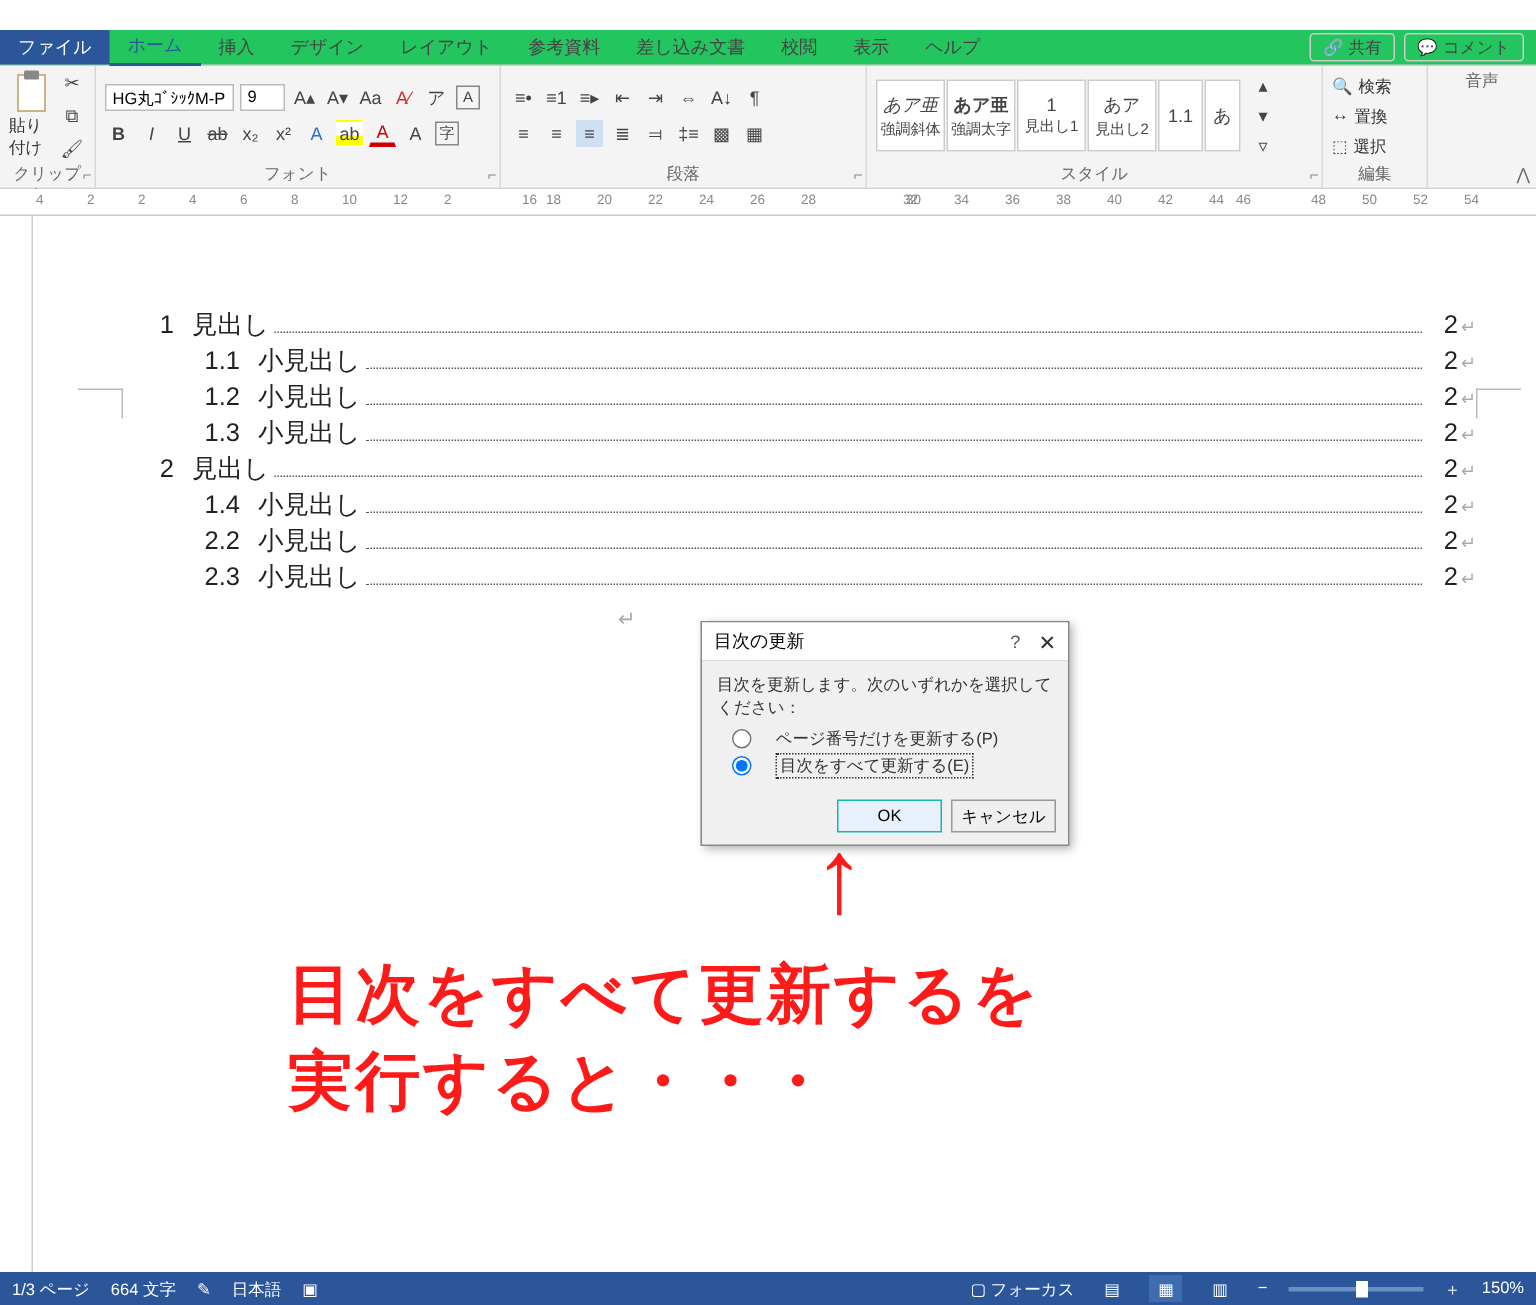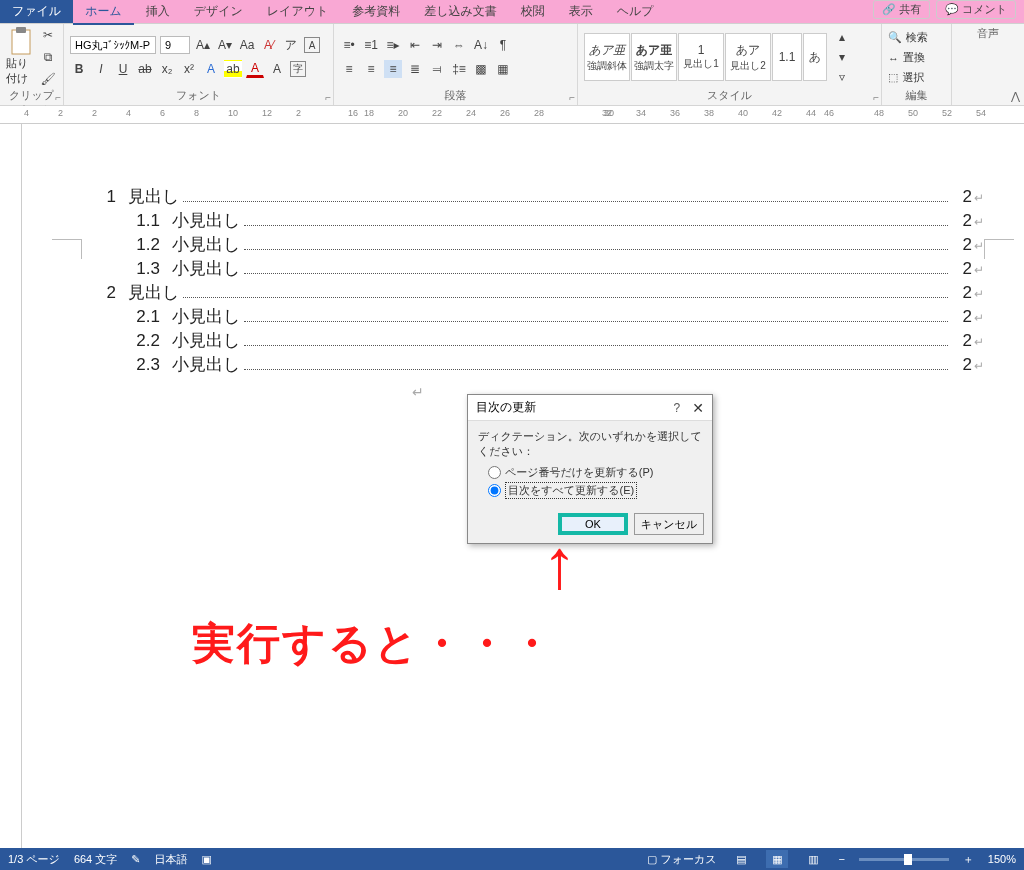--- a/index.html
+++ b/index.html
@@ -1,19 +1,19 @@
 <!DOCTYPE html>
 <html><head>
 <meta charset="utf-8">
 <style>
 * { margin: 0; padding: 0; box-sizing: border-box; font-family: "Yu Gothic UI", "Meiryo", sans-serif; }
 body { width: 1024px; height: 870px; background: #fff; overflow: hidden; font-size: 12px; position: relative; }
 
 
-.tabs { display: flex; align-items: flex-start; height: 24px; background: #f9a8d4; border-bottom: 1px solid #d0d0d0; }
+.tabs { display: flex; align-items: center; height: 24px; background: #22c55e; border-bottom: 1px solid #d0d0d0; margin-top: 20px; }
 .tab { padding: 3px 12px; font-size: 12px; color: #444; cursor: pointer; }
 .tab.file { background: #2b579a; color: #fff; }
 .tab.active { border-bottom: 2px solid #2b579a; color: #2b579a; }
 .tabs-right { margin-left: auto; display: flex; gap: 6px; padding-right: 8px; }
 .tabs-right .btn { border: 1px solid #ccc; border-radius: 3px; padding: 1px 8px; font-size: 11px; color: #444; }
 
 
 .ribbon { display: flex; height: 82px; background: #f4f4f4; border-bottom: 1px solid #d5d5d5; }
 .group { border-right: 1px solid #d8d8d8; display: flex; flex-direction: column; padding: 2px 6px 0 6px; position: relative; }
 .group-body { flex: 1; display: flex; align-items: flex-start; gap: 4px; }
@@ -62,25 +62,25 @@
 .para-mark { color: #aaa; font-size: 14px; margin-left: 330px; margin-top: 8px; font-family: serif; }
 
 
 .dialog { position: absolute; left: 445px; top: 270px; width: 246px; background: #f0f0f0; border: 1px solid #888; box-shadow: 2px 2px 6px rgba(0,0,0,.3); font-size: 12px; }
 .dlg-title { display: flex; align-items: center; padding: 4px 8px; background: #fff; border-bottom: 1px solid #ddd; }
 .dlg-title .t { flex: 1; }
 .dlg-title .q { margin-right: 12px; color: #555; }
 .dlg-title .x { color: #333; font-size: 14px; }
 .dlg-body { padding: 8px 10px; color: #333; font-size: 11px; }
 .dlg-body .msg { margin-bottom: 6px; }
-.dlg-body label { display: flex; align-items: center; gap: 4px; margin: 2px 0 2px 10px; }
+.dlg-body label { display: flex; align-items: center; gap: 16px; margin: 2px 0 2px 10px; }
 .dlg-body .sel { border: 1px dotted #333; padding: 0 2px; }
 .dlg-foot { display: flex; justify-content: flex-end; gap: 6px; padding: 4px 8px 8px; }
 .dlg-foot button { width: 70px; height: 22px; font-size: 11px; background: #efefef; border: 1px solid #999; }
-.dlg-foot button.primary { border: 4px solid #14b8a6; background: #e8f0fb; }
+.dlg-foot button.primary { border: 1px solid #14b8a6; background: #e8f0fb; }
 
 
 .arrow { position: absolute; left: 520px; top: 400px; color: #ff1a1a; font-size: 70px; font-weight: bold; }
 .anno { position: absolute; left: 170px; top: 490px; color: #ff1a1a; font-size: 43px; font-weight: 600; line-height: 1.35; letter-spacing: 2px; }
 
 
 .status { position: absolute; left: 0; right: 0; bottom: 0; height: 22px; background: #2b579a; color: #fff; display: flex; align-items: center; font-size: 11px; padding: 0 8px; gap: 14px; }
 .status .spacer { flex: 1; }
 .status .vbtn { width: 22px; height: 18px; display: flex; align-items: center; justify-content: center; }
 .status .zoom-track { width: 90px; height: 3px; background: #6a8ec0; position: relative; }
@@ -324,21 +324,21 @@
             <span class="ret">↵</span>
           </div>
           <div class="toc-line">
             <span class="num">2</span>
             <span class="txt">見出し</span>
             <span class="dots"></span>
             <span class="pg">2</span>
             <span class="ret">↵</span>
           </div>
           <div class="toc-line sub">
-            <span class="num">2.1</span>
+            <span class="num">1.4</span>
             <span class="txt">小見出し</span>
             <span class="dots"></span>
             <span class="pg">2</span>
             <span class="ret">↵</span>
           </div>
           <div class="toc-line sub">
             <span class="num">2.2</span>
             <span class="txt">小見出し</span>
             <span class="dots"></span>
             <span class="pg">2</span>
@@ -355,38 +355,39 @@
       <div class="para-mark">↵</div>
     </div>
 
     <div class="dialog">
       <div class="dlg-title">
         <span class="t">目次の更新</span>
         <span class="q">?</span>
         <span class="x">✕</span>
       </div>
       <div class="dlg-body">
-        <div class="msg">ディクテーション。次のいずれかを選択してください：</div>
+        <div class="msg">目次を更新します。次のいずれかを選択してください：</div>
         <label>
             <input type="radio" name="u" style="">
             <span>ページ番号だけを更新する(P)</span>
           </label>
         <label>
             <input type="radio" name="u" checked="" style="">
             <span class="sel">目次をすべて更新する(E)</span>
           </label>
       </div>
       <div class="dlg-foot">
         <button class="primary">OK</button>
         <button>キャンセル</button>
       </div>
     </div>
 
     <div class="arrow">↑</div>
     <div class="anno">
+      <div>目次をすべて更新するを</div>
       <div>実行すると・・・</div>
     </div>
   </div>
 </div>
 
 <div class="status">
   <span>1/3 ページ</span>
   <span>664 文字</span>
   <span>✎</span>
   <span>日本語</span>

